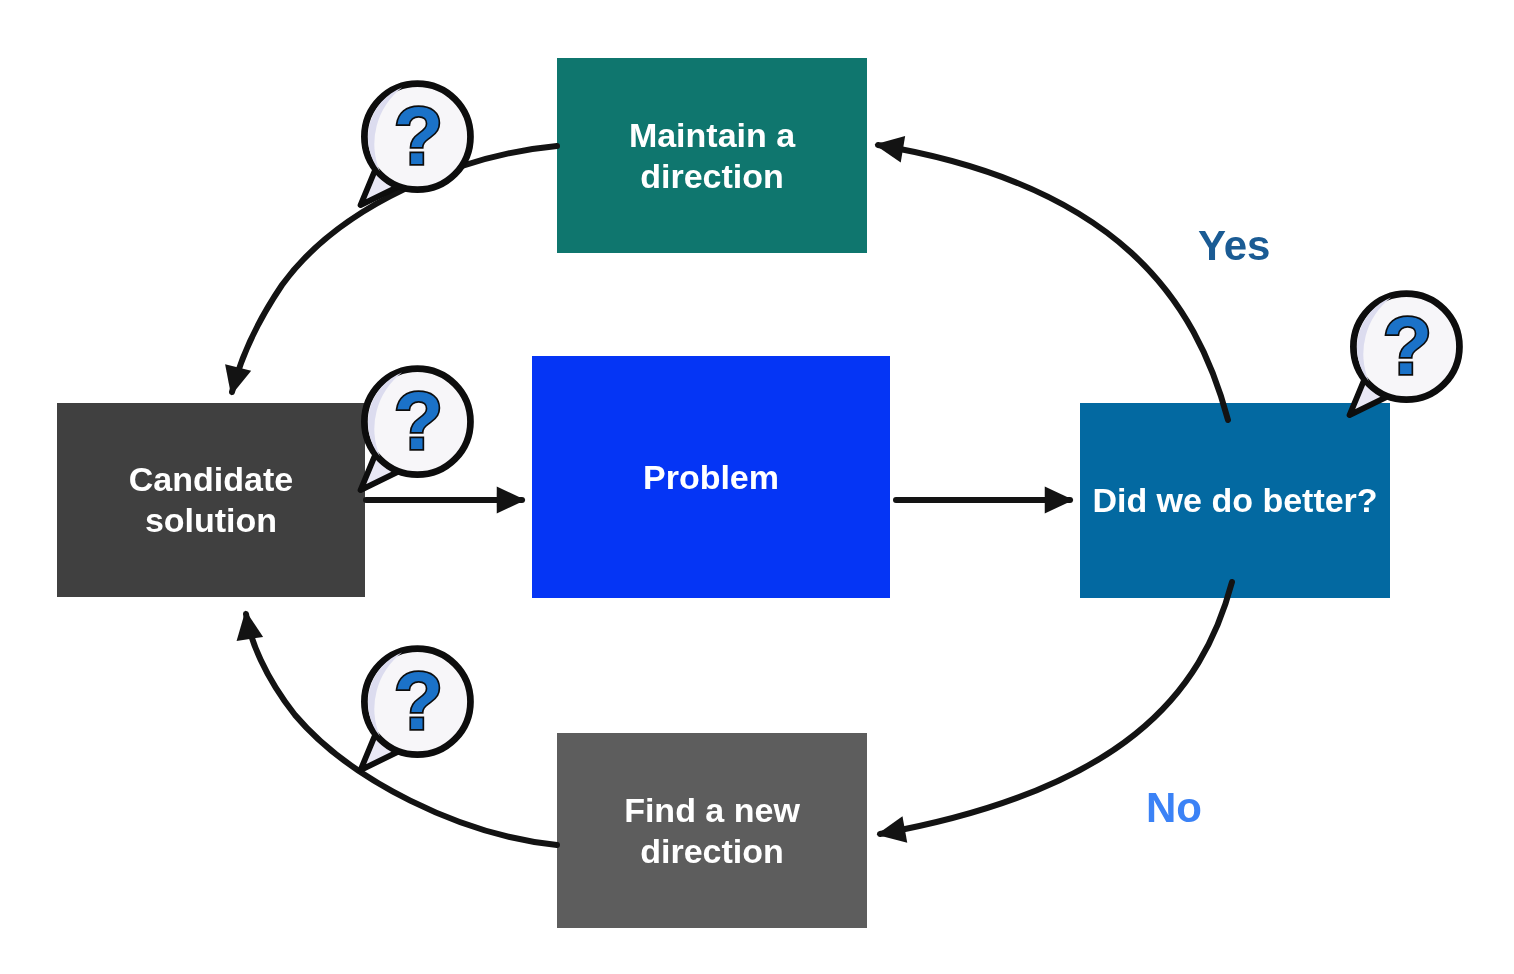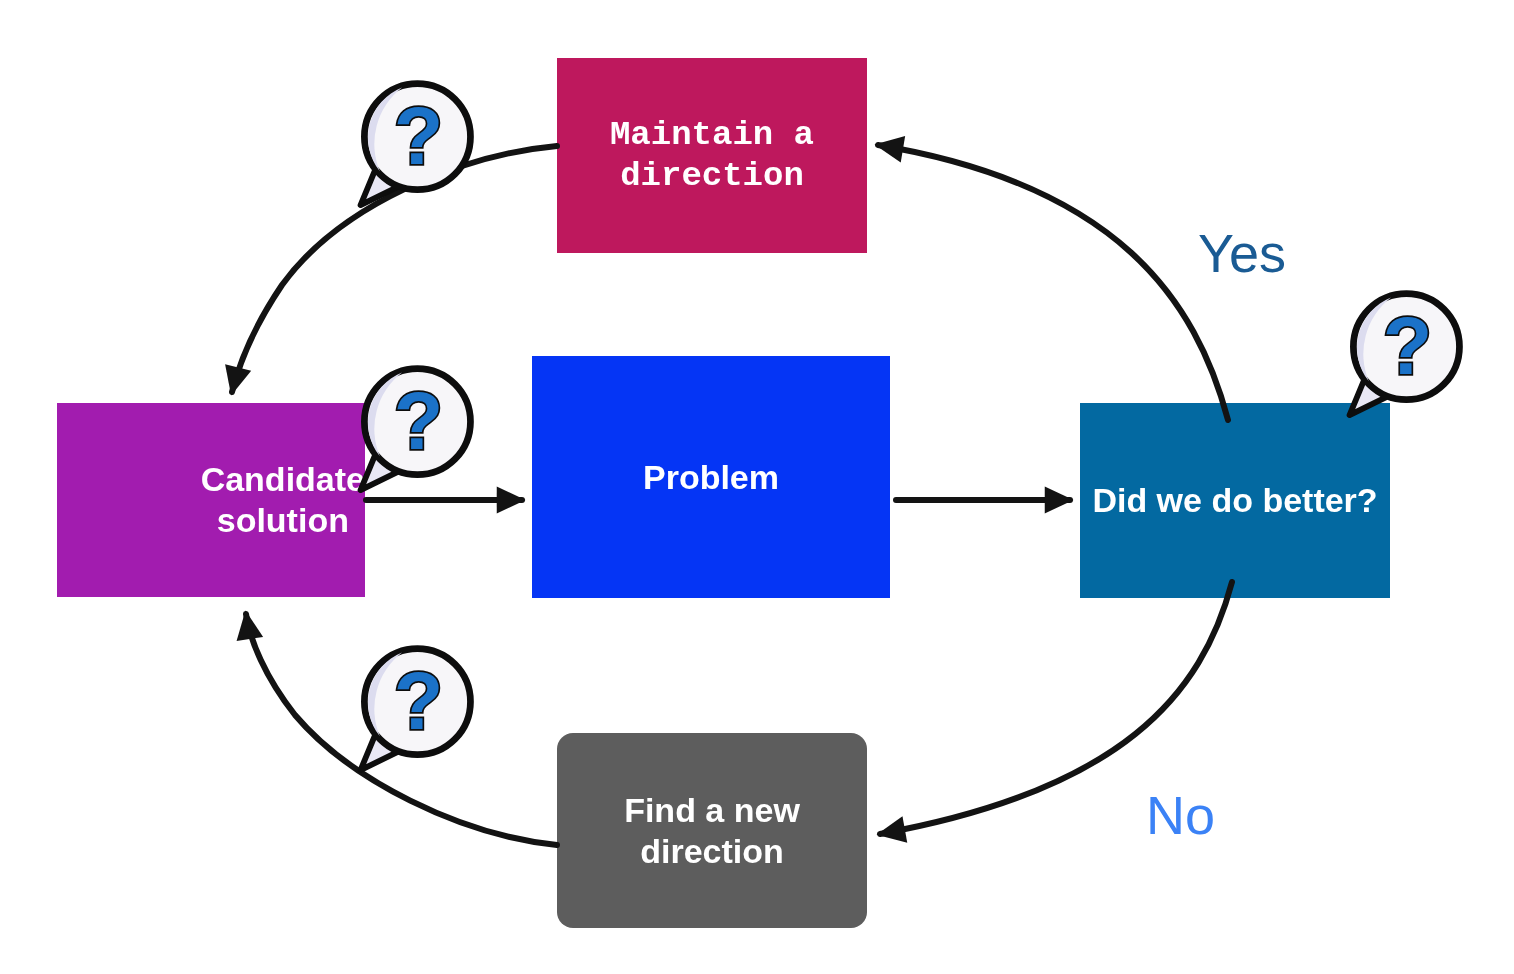--- a/index.html
+++ b/index.html
@@ -11,26 +11,26 @@
   .node{
     position:absolute;display:flex;align-items:center;justify-content:center;
     text-align:center;font-size:34px;font-weight:600;line-height:1.2;
   }
   .node .lbl{white-space:pre-line;}
   #node-maintain {left:557px;top:58px;width:310px;height:195px;}
   #node-candidate{left:57px;top:403px;width:308px;height:194px;}
   #node-problem  {left:532px;top:356px;width:358px;height:242px;}
   #node-did      {left:1080px;top:403px;width:310px;height:195px;}
   #node-did .lbl {white-space:nowrap;}
-  #node-find     {left:557px;top:733px;width:310px;height:195px;border-radius:16px;}
+  #node-find     {left:557px;top:733px;width:310px;height:195px;}
   
   .arrows{position:absolute;left:0;top:0;z-index:3;pointer-events:none;}
   .arrows path.line{fill:none;stroke:#131313;stroke-width:6;stroke-linecap:round;}
   
-  .edge-label{position:absolute;z-index:2;font-size:54px;font-weight:400;}
+  .edge-label{position:absolute;z-index:2;font-size:42px;font-weight:700;}
   #edge-label-yes{left:1198px;top:222px;}
   #edge-label-no {left:1146px;top:784px;}
   
   .qbubble{position:absolute;z-index:4;width:135px;height:135px;}
   .qb-tail{fill:#e9e8f5;stroke:#0d0d0d;stroke-width:6;stroke-linejoin:round;}
   .qb-circle{fill:#f7f6f9;stroke:#0d0d0d;stroke-width:7;}
   .qb-crescent{fill:#dcdcef;}
   .qb-mark{
     font-family:"Liberation Sans",sans-serif;font-size:84px;font-weight:700;
     fill:#1b72c8;stroke:#0d0d0d;stroke-width:3.5;paint-order:stroke;
@@ -39,26 +39,26 @@
   #qbubble-top   {left:348px;top:73px;}
   #qbubble-mid   {left:348px;top:358px;}
   #qbubble-bottom{left:348px;top:638px;}
   #qbubble-right {left:1337px;top:283px;}
 </style>
 </head>
 <body>
 
 <div class="stage">
 
-  <div class="node" id="node-maintain" style="background-color: #be185d; color: rgb(255, 255, 255); font-family: Liberation Mono, monospace;">
+  <div class="node" id="node-maintain" style="background-color: #0f766e; color: rgb(255, 255, 255);">
     <span class="lbl">Maintain a
 direction</span>
   </div>
 
-  <div class="node" id="node-candidate" style="background-color: #a21caf; color: rgb(255, 255, 255); justify-content: flex-end;">
+  <div class="node" id="node-candidate" style="background-color: #404040; color: rgb(255, 255, 255);">
     <span class="lbl">Candidate
 solution</span>
   </div>
 
   <div class="node" id="node-problem" style="background-color: rgb(5, 53, 245); color: rgb(255, 255, 255);">
     <span class="lbl">Problem</span>
   </div>
 
   <div class="node" id="node-did" style="background-color: #0369a1; color: rgb(255, 255, 255);">
     <span class="lbl">Did we do better?</span>

